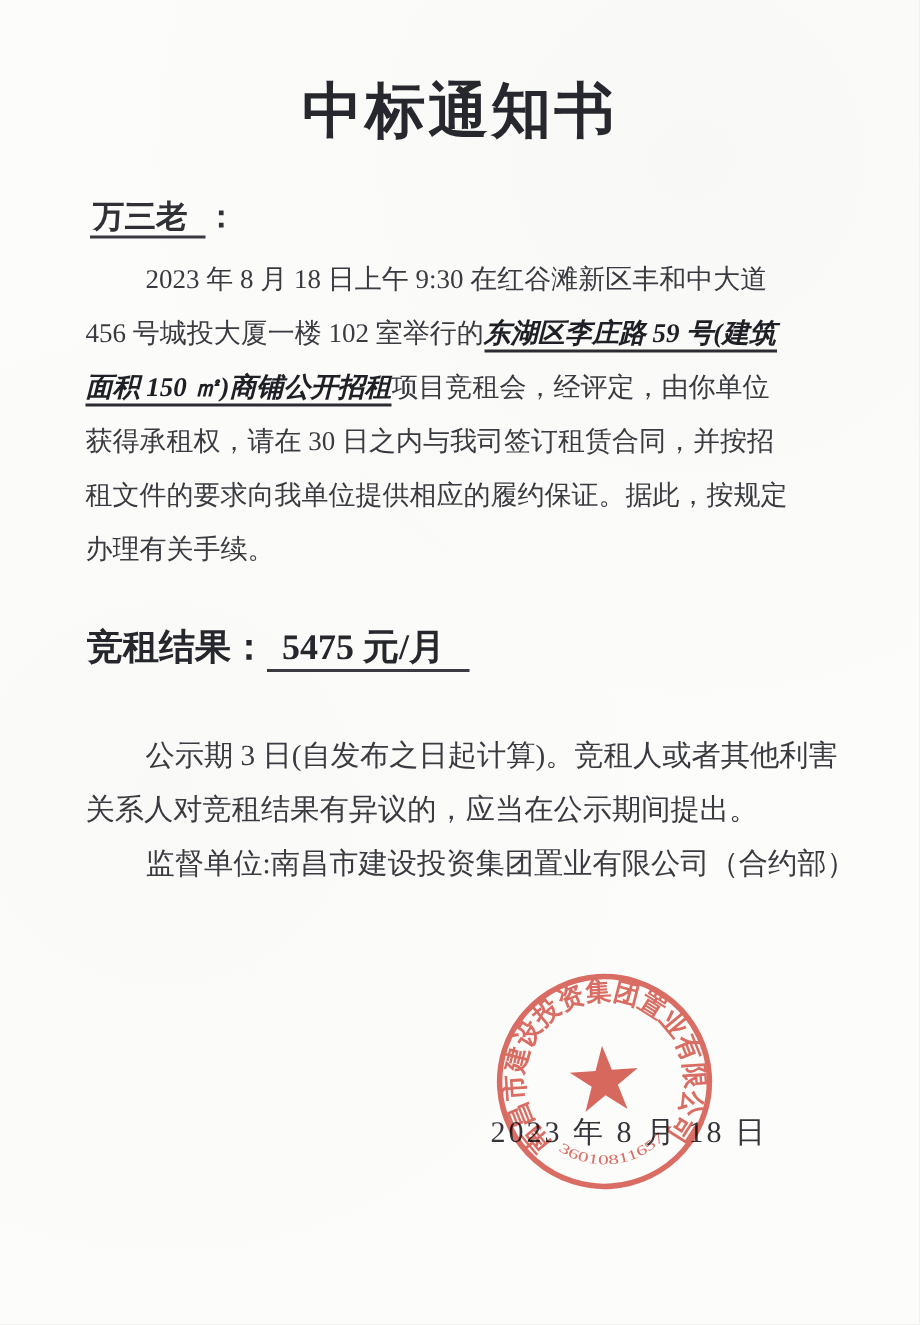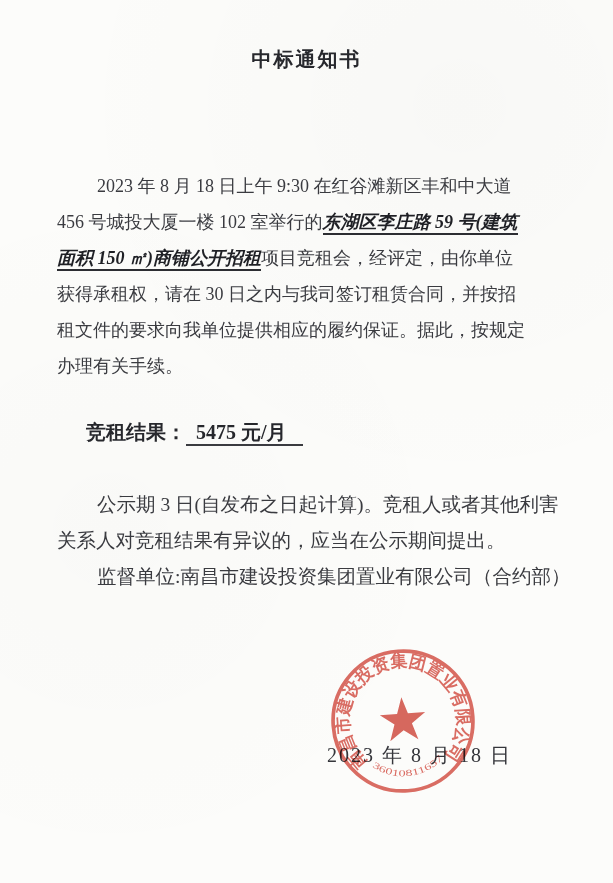--- a/index.html
+++ b/index.html
@@ -11,21 +11,21 @@
     background-image:
       radial-gradient(circle at 75% 12%, rgba(0,0,0,0.015), transparent 45%),
       radial-gradient(circle at 18% 60%, rgba(0,0,0,0.012), transparent 50%);
     font-family:"Liberation Serif","DejaVu Serif",serif;
     color:#3a3b40;
     overflow:hidden;
   }
   .doc-title{
     position:absolute;top:46px;left:0;right:0;
     text-align:center;
-    font-size:20px;font-weight:bold;letter-spacing:2px;
+    font-size:40px;font-weight:bold;letter-spacing:2px;
     color:#27282d;
   }
   .recipient{
     position:absolute;left:60px;top:130px;
     font-size:21px;font-weight:bold;color:#303136;
   }
   .recipient .name{
     border-bottom:2px solid #3a3b40;
     padding:0 12px 1px 2px;
   }
@@ -36,22 +36,22 @@
   .line{white-space:nowrap;}
   .indent{padding-left:40px;}
   .bold-u{
     font-weight:bold;color:#1f2025;
     border-bottom:2px solid #2c2d32;
     padding-bottom:1px;
     font-style:italic;
   }
   .result-block{
     position:absolute;left:58px;top:414px;
-    font-size:20px;line-height:36px;
-    font-weight:bold;color:#26272c;margin-left:28px;
+    font-size:24px;line-height:36px;
+    font-weight:bold;color:#26272c;
   }
   .result-value{
     border-bottom:2px solid #3a3b40;
     padding:0 16px 1px 10px;
   }
   .notice-block{
     position:absolute;left:57px;top:487px;width:505px;
     font-size:19.5px;line-height:36px;
   }
   .sig-lessor{
@@ -73,20 +73,23 @@
     font-family:"Liberation Serif","DejaVu Serif",serif;
   }
 </style>
 </head>
 <body>
 
 <div class="page">
 
   <div class="doc-title">中标通知书</div>
 
+  <div class="recipient">
+    <span class="name">万三老</span><span>：</span>
+  </div>
 
   <div class="body-block">
     <div class="line indent">2023 年 8 月 18 日上午 9:30 在红谷滩新区丰和中大道</div>
     <div class="line"><span>456 号城投大厦一楼 102 室举行的</span><span class="bold-u">东湖区李庄路 59 号(建筑</span></div>
     <div class="line"><span class="bold-u">面积 150 ㎡)商铺公开招租</span><span>项目竞租会，经评定，由你单位</span></div>
     <div class="line">获得承租权，请在 30 日之内与我司签订租赁合同，并按招</div>
     <div class="line">租文件的要求向我单位提供相应的履约保证。据此，按规定</div>
     <div class="line">办理有关手续。</div>
   </div>
 

